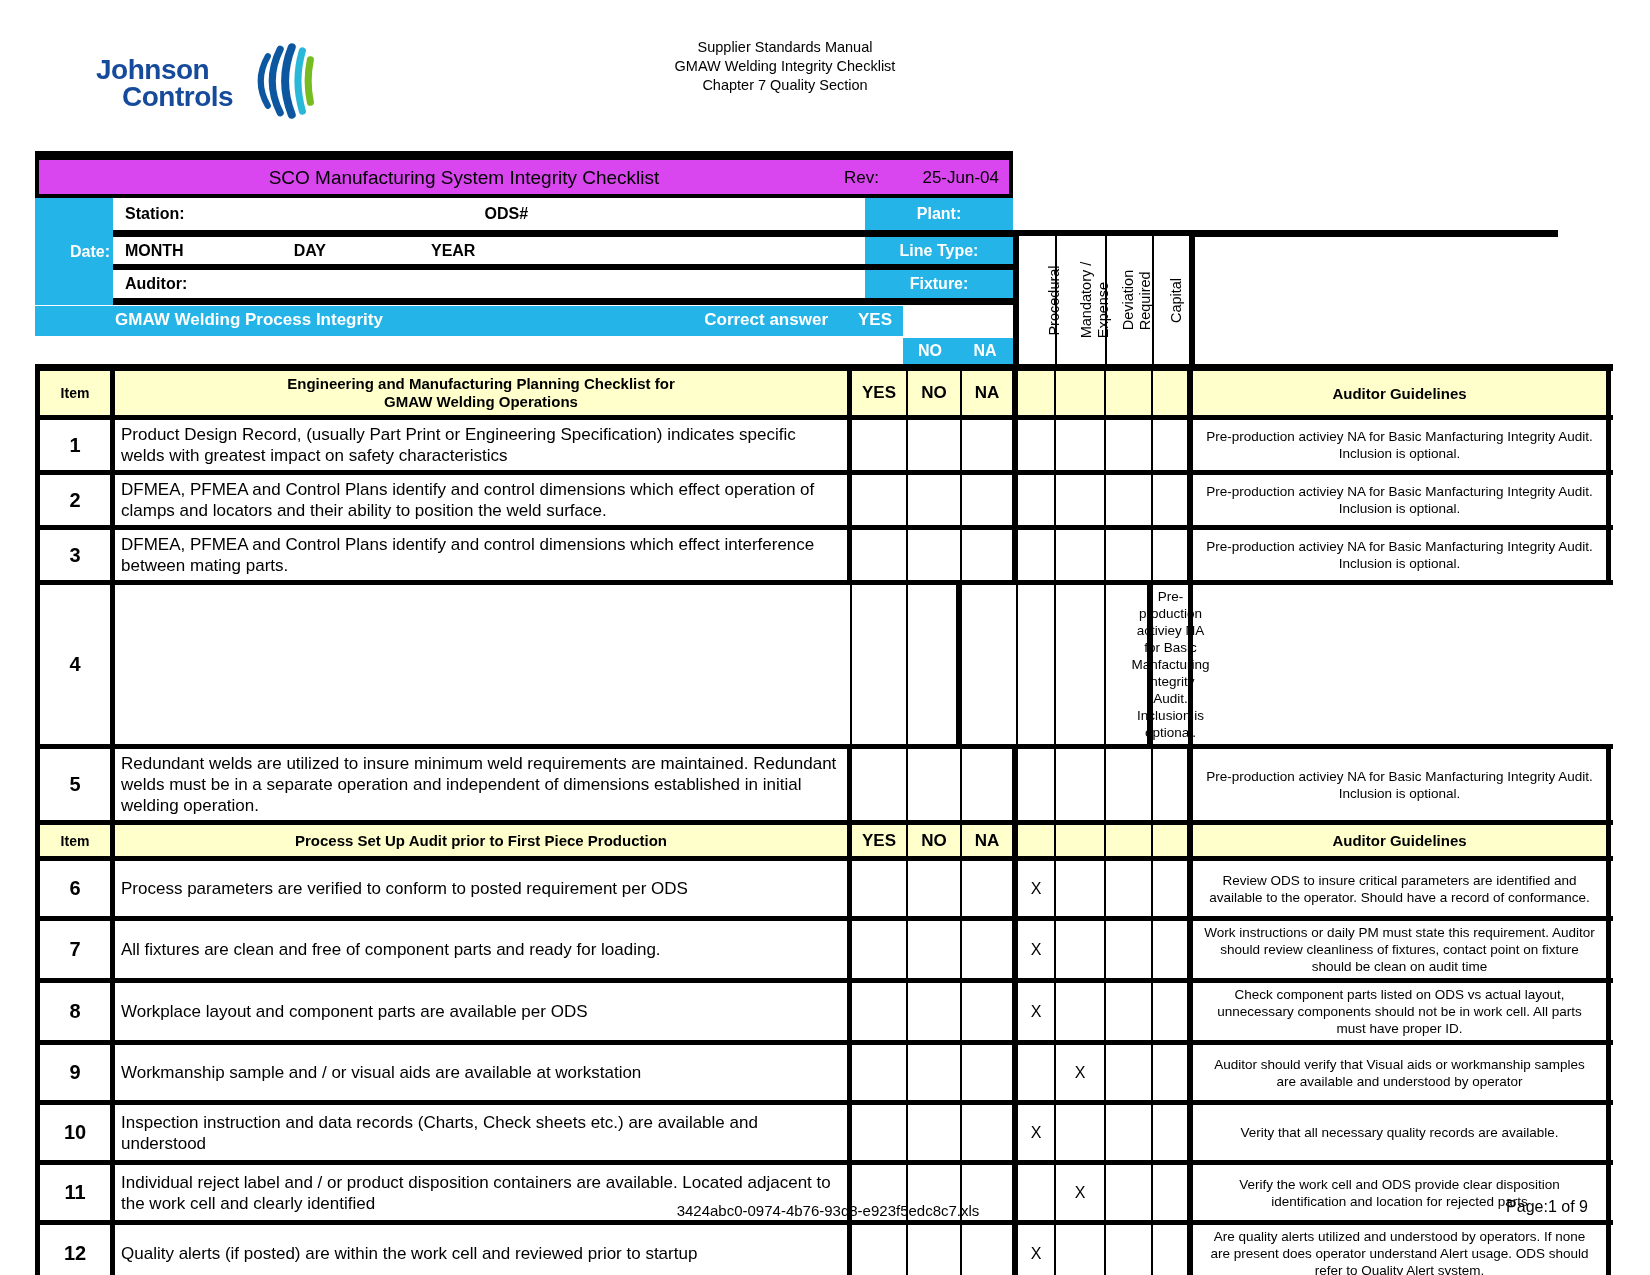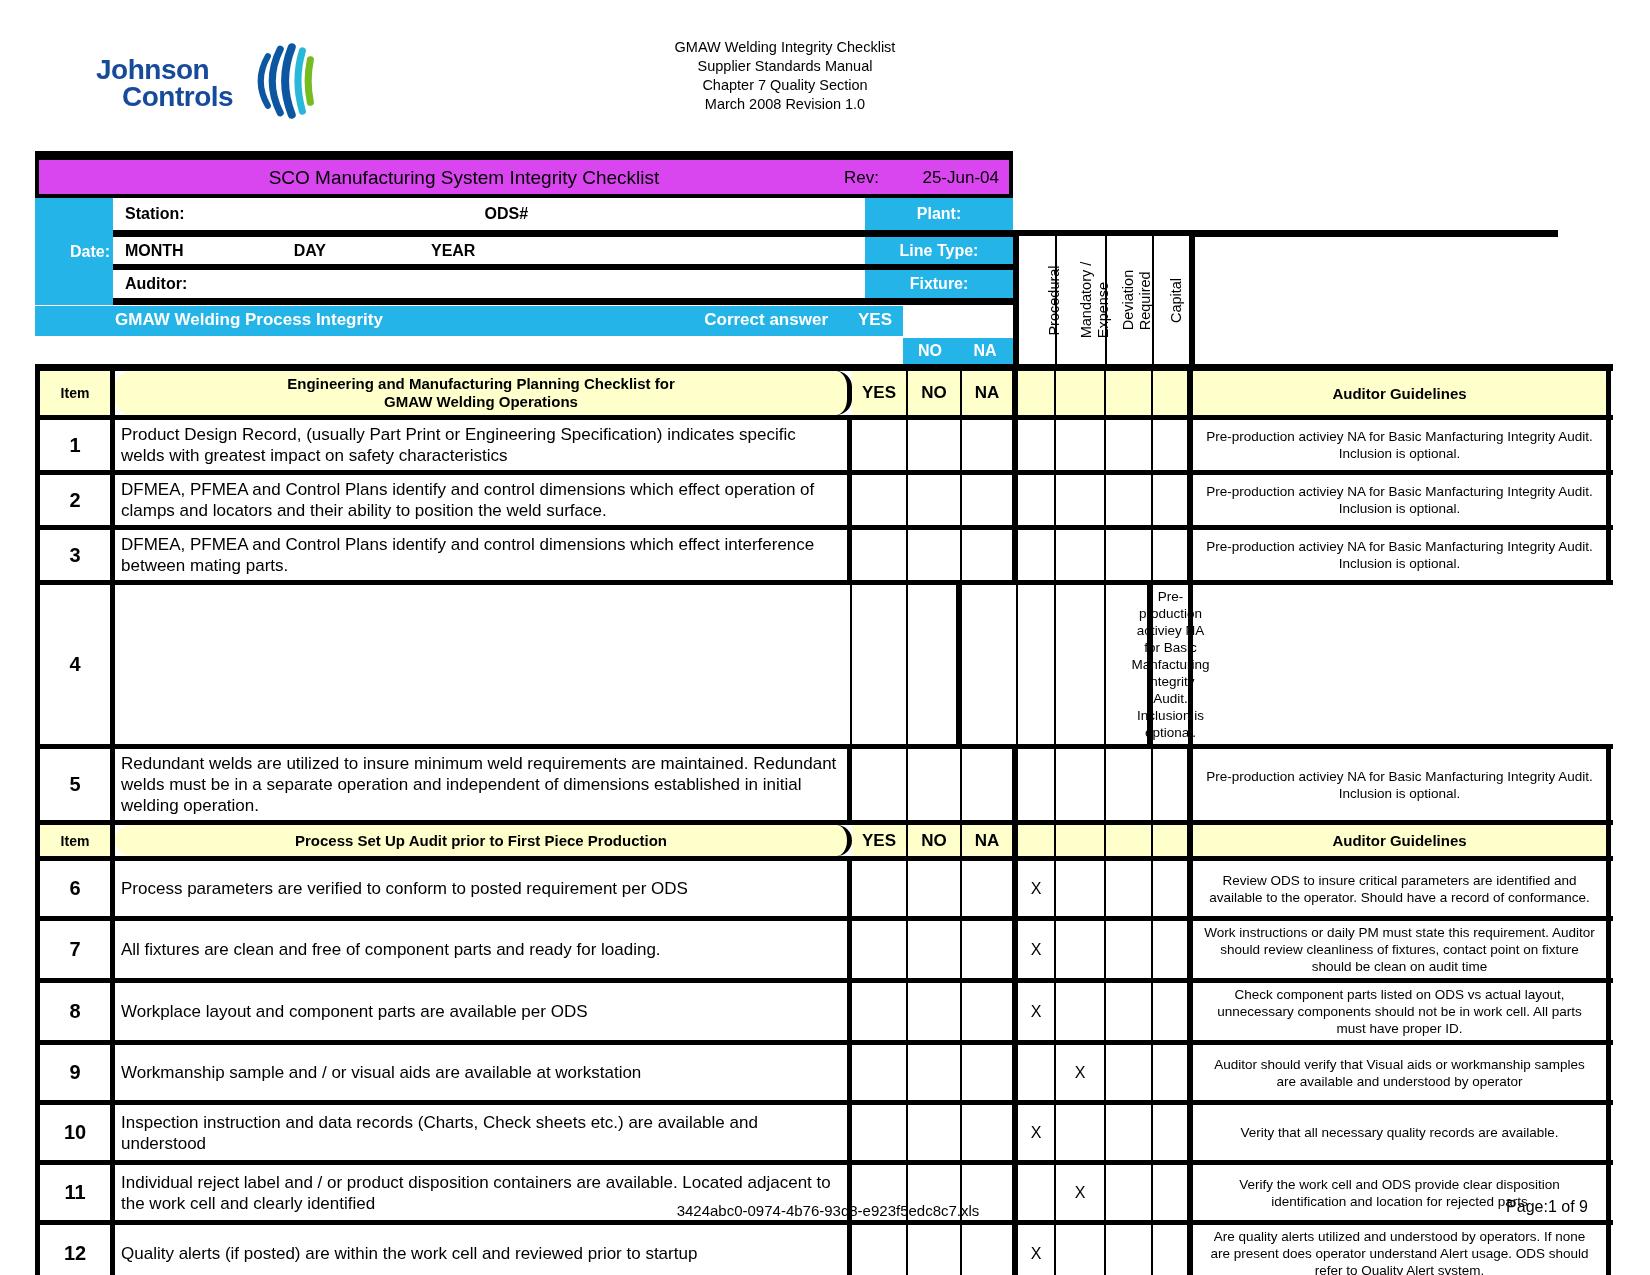--- a/index.html
+++ b/index.html
@@ -52,21 +52,21 @@
   .c-item { justify-content:center; font-weight:bold; font-size:20px; border-right-width:5px; }
   .c-desc { padding:4px 6px; font-size:17px; line-height:21px; border-right-width:5px; }
   .c-yes, .c-no { justify-content:center; }
   .c-na { justify-content:center; border-right-width:6px; }
   .c-cat { justify-content:center; font-size:16px; }
   .c-cat4 { border-right-width:6px; }
   .c-guide { justify-content:center; text-align:center; padding:3px 10px; font-size:13.5px; line-height:17px; border-right-width:5px; }
   .hrow { min-height:36px; }
   .hrow .cell { background:#ffffcc; font-weight:bold; }
   .hrow .c-item { font-size:14px; }
-  .hrow .c-desc { justify-content:center; text-align:center; font-size:15px; line-height:18px;border-radius:16px; }
+  .hrow .c-desc { justify-content:center; text-align:center; font-size:15px; line-height:18px; }
   .hrow .c-yes, .hrow .c-no, .hrow .c-na { font-size:17px; }
   .hrow .c-guide { font-size:15px; }
   .irow { min-height:50px; background:#fff; }
   .irow.s2 { min-height:60px; }
 
   
   .footer-file { left:578px; top:1202px; width:500px; text-align:center; font-size:15px; }
   .footer-page { left:1468px; top:1198px; width:158px; text-align:center; font-size:16px; }
 </style>
 </head>
@@ -84,24 +84,23 @@
         <path d="M28 16 Q12 44 28 72" stroke="#0d57a0" stroke-width="7" fill="none" stroke-linecap="round"></path>
         <path d="M42 8 Q24 44 42 80" stroke="#0d57a0" stroke-width="8" fill="none" stroke-linecap="round"></path>
         <path d="M55 6 Q40 44 55 82" stroke="#0d57a0" stroke-width="9" fill="none" stroke-linecap="round"></path>
         <path d="M67 10 Q57 44 67 78" stroke="#29b8d8" stroke-width="8" fill="none" stroke-linecap="round"></path>
         <path d="M76 20 Q71 44 76 68" stroke="#76bc21" stroke-width="8" fill="none" stroke-linecap="round"></path>
       </svg>
     </div>
   </div>
 
   <div class="abs doc-header">
+    <div>Supplier Standards Manual</div>
     <div>GMAW Welding Integrity Checklist</div>
-    <div>Supplier Standards Manual</div>
     <div>Chapter 7 Quality Section</div>
-    <div>March 2008 Revision 1.0</div>
   </div>
 
   <div class="abs blackbar" style="left:35px; top:151px; width:978px; height:9px;"></div>
   <div class="abs title-row">
     <div class="title-text">SCO Manufacturing System Integrity Checklist</div>
     <div class="rev-label">Rev:</div>
     <div class="rev-value">25-Jun-04</div>
   </div>
 
   <div class="abs cyan date-cell cyan-label">Date:</div>

